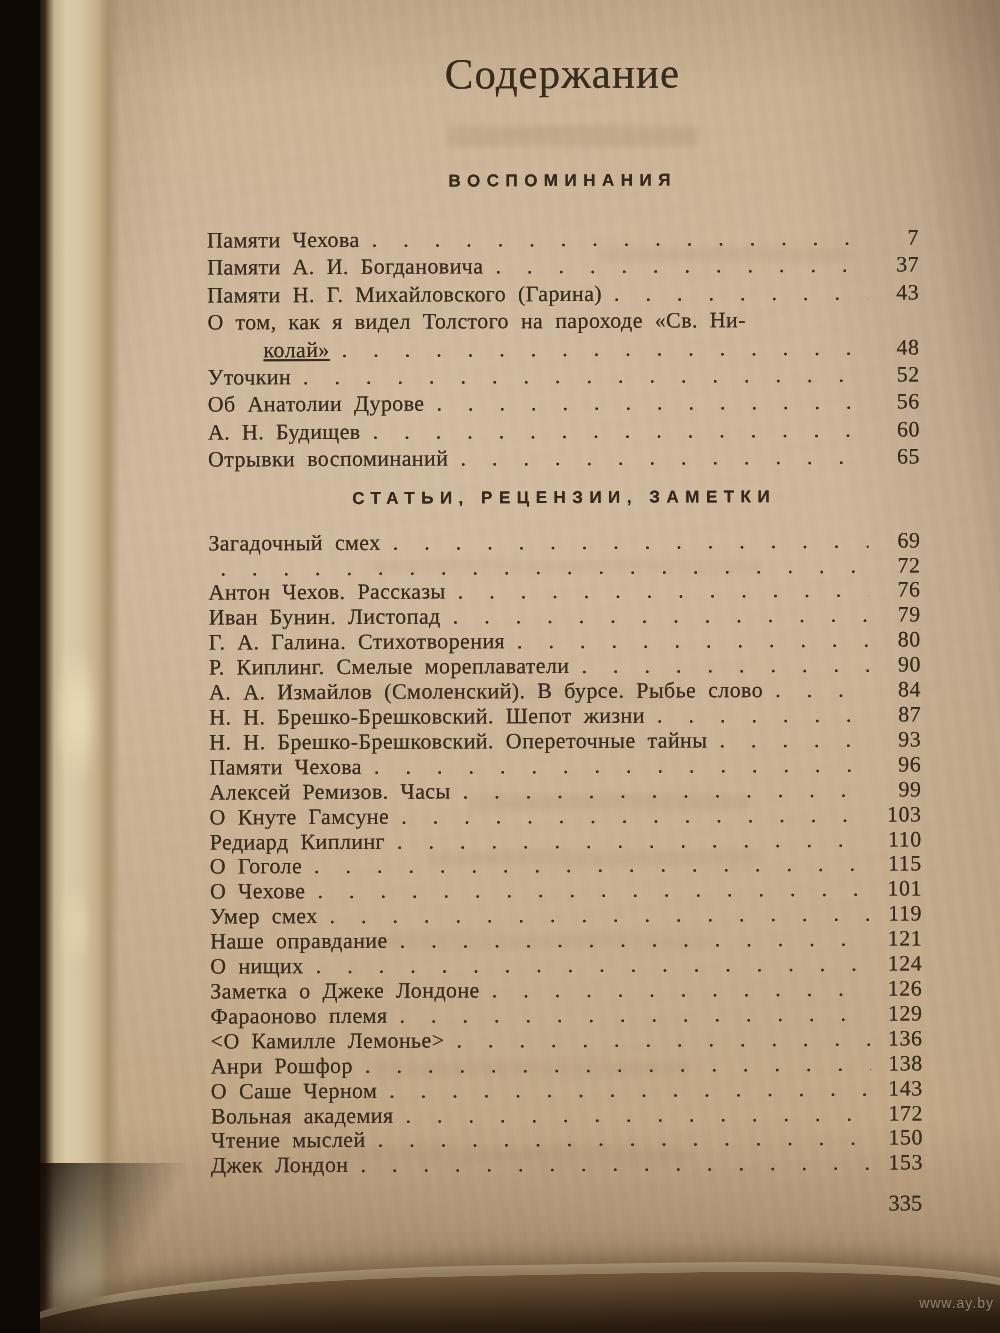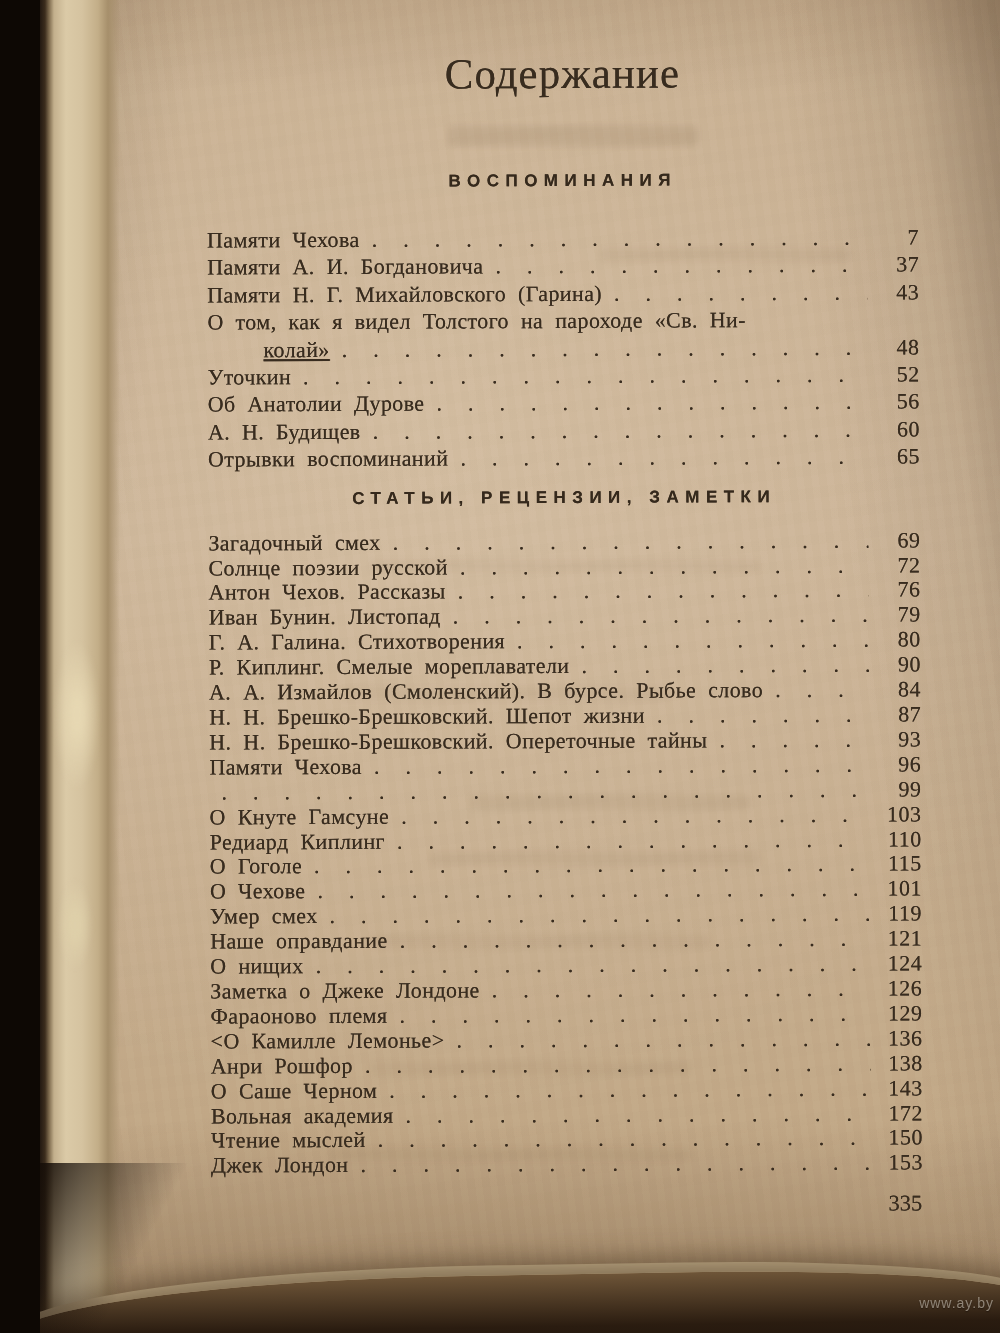--- a/index.html
+++ b/index.html
@@ -176,21 +176,20 @@
           </div>
         </div>
         <div class="section-heading second">СТАТЬИ, РЕЦЕНЗИИ, ЗАМЕТКИ</div>
         <div class="toc-list tight">
           <div class="toc-row">
             <span class="toc-title">Загадочный смех</span>
             <span class="toc-dots">........................................</span>
             <span class="toc-page">69</span>
           </div>
           <div class="toc-row">
-            <span class="toc-title">Солнце поэзии русской</span>
             <span class="toc-dots">........................................</span>
             <span class="toc-page">72</span>
           </div>
           <div class="toc-row">
             <span class="toc-title">Антон Чехов. Рассказы</span>
             <span class="toc-dots">........................................</span>
             <span class="toc-page">76</span>
           </div>
           <div class="toc-row">
             <span class="toc-title">Иван Бунин. Листопад</span>
@@ -221,20 +220,21 @@
             <span class="toc-title">Н. Н. Брешко-Брешковский. Опереточные тайны</span>
             <span class="toc-dots">........................................</span>
             <span class="toc-page">93</span>
           </div>
           <div class="toc-row">
             <span class="toc-title">Памяти Чехова</span>
             <span class="toc-dots">........................................</span>
             <span class="toc-page">96</span>
           </div>
           <div class="toc-row">
+            <span class="toc-title">Алексей Ремизов. Часы</span>
             <span class="toc-dots">........................................</span>
             <span class="toc-page">99</span>
           </div>
           <div class="toc-row">
             <span class="toc-title">О Кнуте Гамсуне</span>
             <span class="toc-dots">........................................</span>
             <span class="toc-page">103</span>
           </div>
           <div class="toc-row">
             <span class="toc-title">Редиард Киплинг</span>

